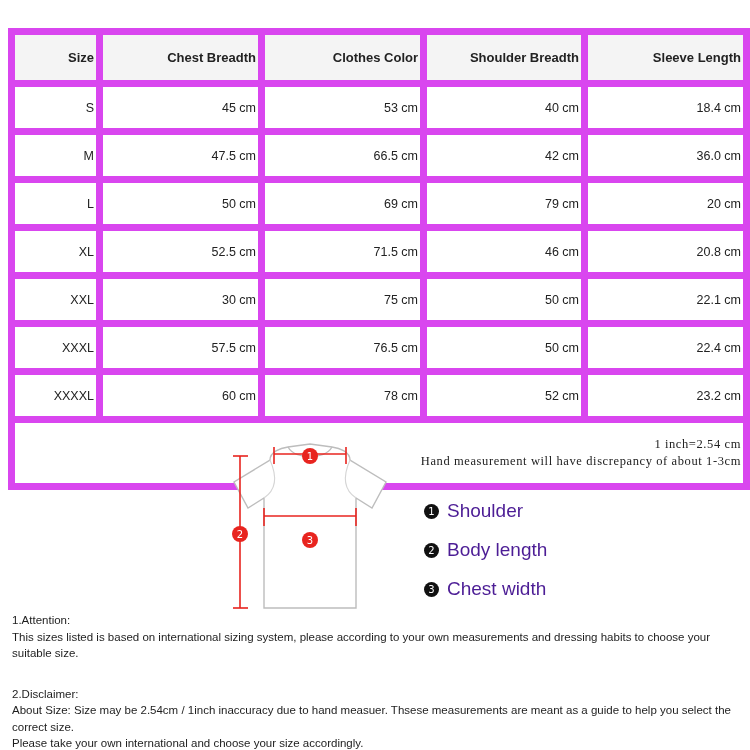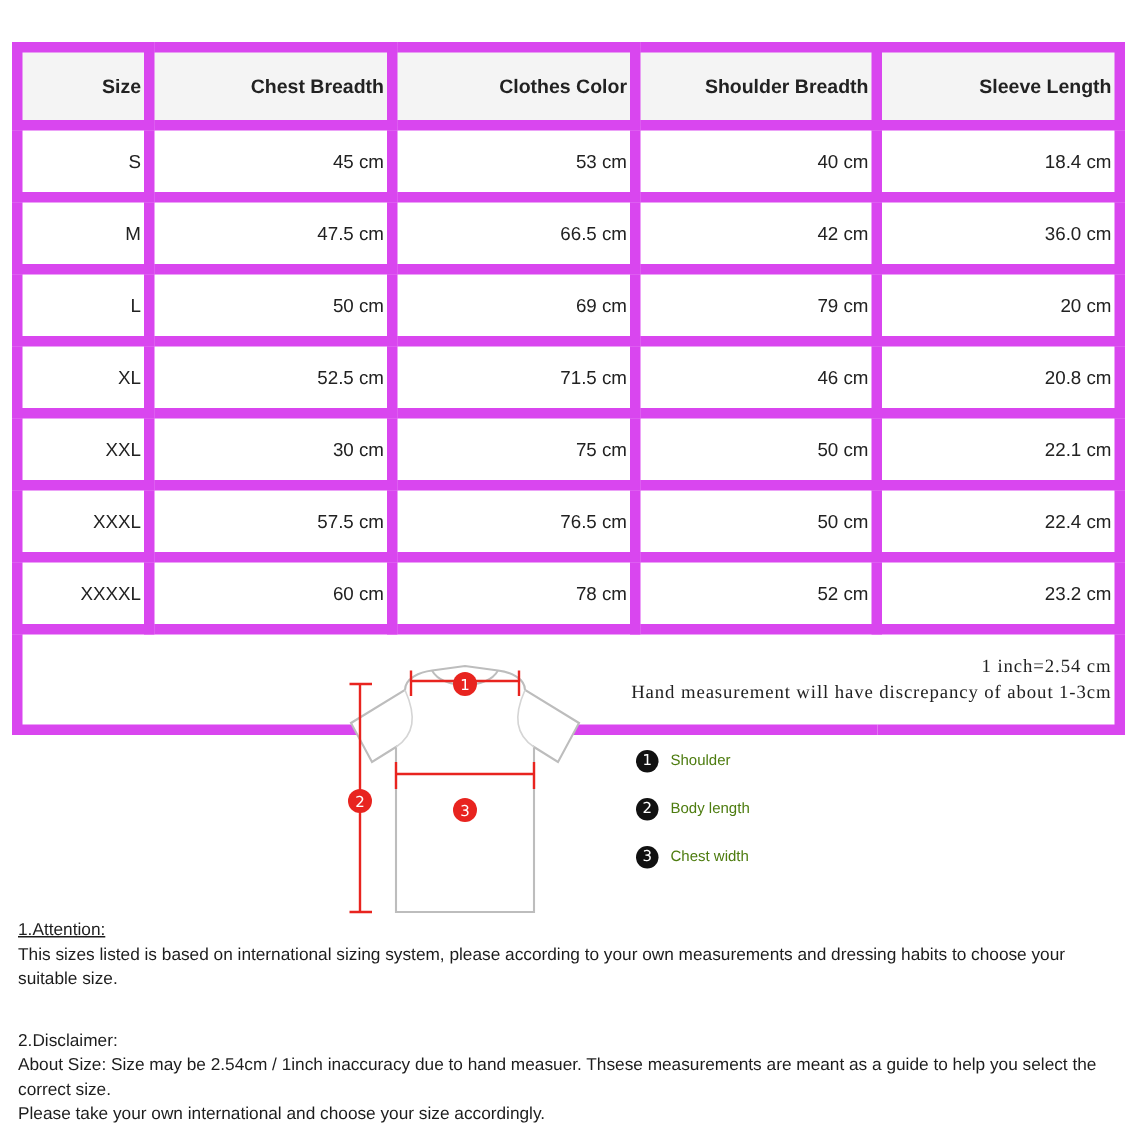--- a/index.html
+++ b/index.html
@@ -97,42 +97,41 @@
     background: #111111;
     color: #ffffff;
     font-size: 10px;
     line-height: 15px;
     text-align: center;
     margin-right: 8px;
     font-family: "DejaVu Sans", sans-serif;
     flex: 0 0 auto;
   }
   .legend-label {
-    font-size: 10px;
-    color: #4d7c0f;
+    font-size: 19px;
+    color: #4c1d95;
   }
 
   
   .notes {
     position: absolute;
     left: 12px;
     top: 612px;
     width: 726px;
     font-size: 11.5px;
     line-height: 16.5px;
     color: #1d1d1d;
   }
   .notes .head {
     margin-top: 24px;
   }
   .notes .line {
   }
   .notes .first {
     margin-top: 0;
-    text-decoration: underline;
   }
 </style>
 </head>
 <body>
 
 <div class="page">
 
   <div class="table-wrap">
     <table class="size-table">
       <colgroup>

